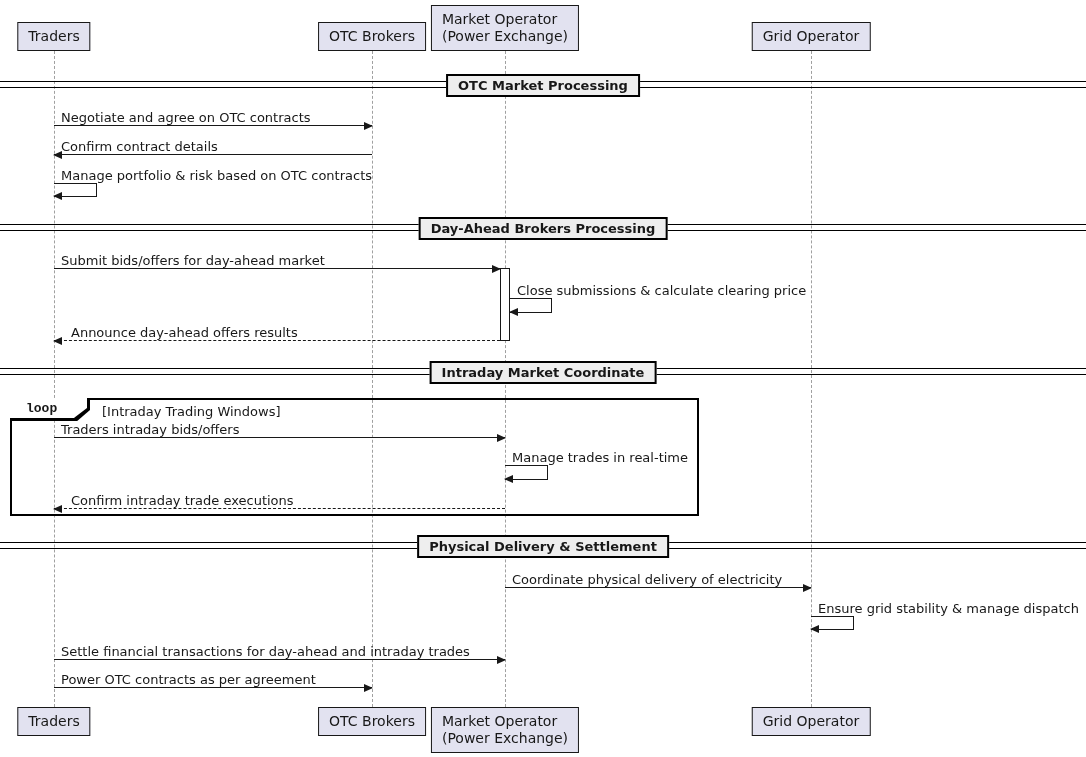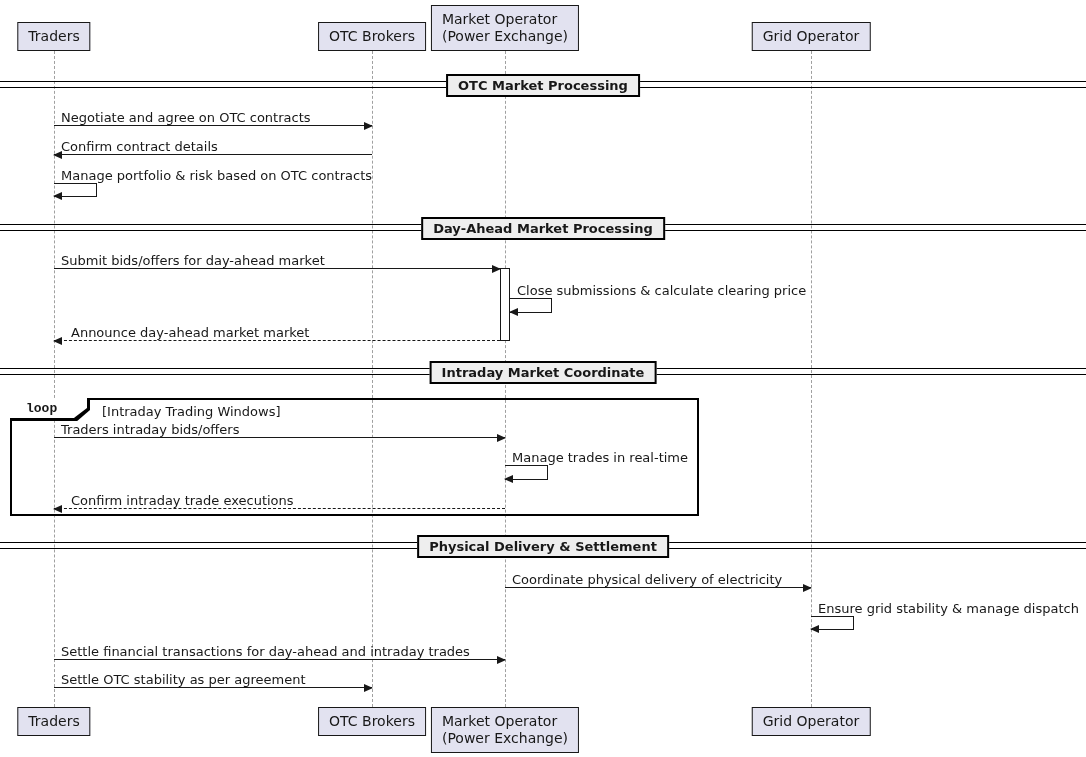--- a/index.html
+++ b/index.html
@@ -91,39 +91,39 @@
   <div class="msg" style="left:54px;top:168px;width:43px">
     <div class="lbl">Manage portfolio &amp; risk based on OTC contracts</div>
     <div class="loopwire" style="height:14px">
         <i class="head selfleft"></i>
       </div>
   </div>
 
   <div class="divider" style="top:217px">
     <div class="dline" style="top:7px"></div>
     <div class="dline" style="top:13px"></div>
-    <div class="dlabel">Day-Ahead Market Processing</div>
+    <div class="dlabel">Day-Ahead Brokers Processing</div>
   </div>
 
   <div class="msg" style="left:54px;top:253px;width:446px">
     <div class="lbl">Submit bids/offers for day-ahead market</div>
     <div class="wire">
         <i class="head right"></i>
       </div>
   </div>
 
   <div class="msg" style="left:510px;top:283px;width:42px">
     <div class="lbl">Close submissions &amp; calculate clearing price</div>
     <div class="loopwire" style="height:15px">
         <i class="head selfleft"></i>
       </div>
   </div>
 
   <div class="msg rtl-pad" style="left:54px;top:325px;width:446px">
-    <div class="lbl">Announce day-ahead market market</div>
+    <div class="lbl">Announce day-ahead offers results</div>
     <div class="wire dashed">
         <i class="head left"></i>
       </div>
   </div>
 
   <div class="divider" style="top:361px">
     <div class="dline" style="top:7px"></div>
     <div class="dline" style="top:13px"></div>
     <div class="dlabel">Intraday Market Coordinate</div>
   </div>
@@ -178,21 +178,21 @@
   </div>
 
   <div class="msg" style="left:54px;top:644px;width:451px">
     <div class="lbl">Settle financial transactions for day-ahead and intraday trades</div>
     <div class="wire">
         <i class="head right"></i>
       </div>
   </div>
 
   <div class="msg" style="left:54px;top:672px;width:318px">
-    <div class="lbl">Settle OTC stability as per agreement</div>
+    <div class="lbl">Power OTC contracts as per agreement</div>
     <div class="wire">
         <i class="head right"></i>
       </div>
   </div>
 
   <div class="prow bottom" style="top:707px;height:50px">
     <div class="participant" style="left:54px">Traders</div>
     <div class="participant" style="left:372px">OTC Brokers</div>
     <div class="participant" style="left:505px">Market Operator
 (Power Exchange)</div>

